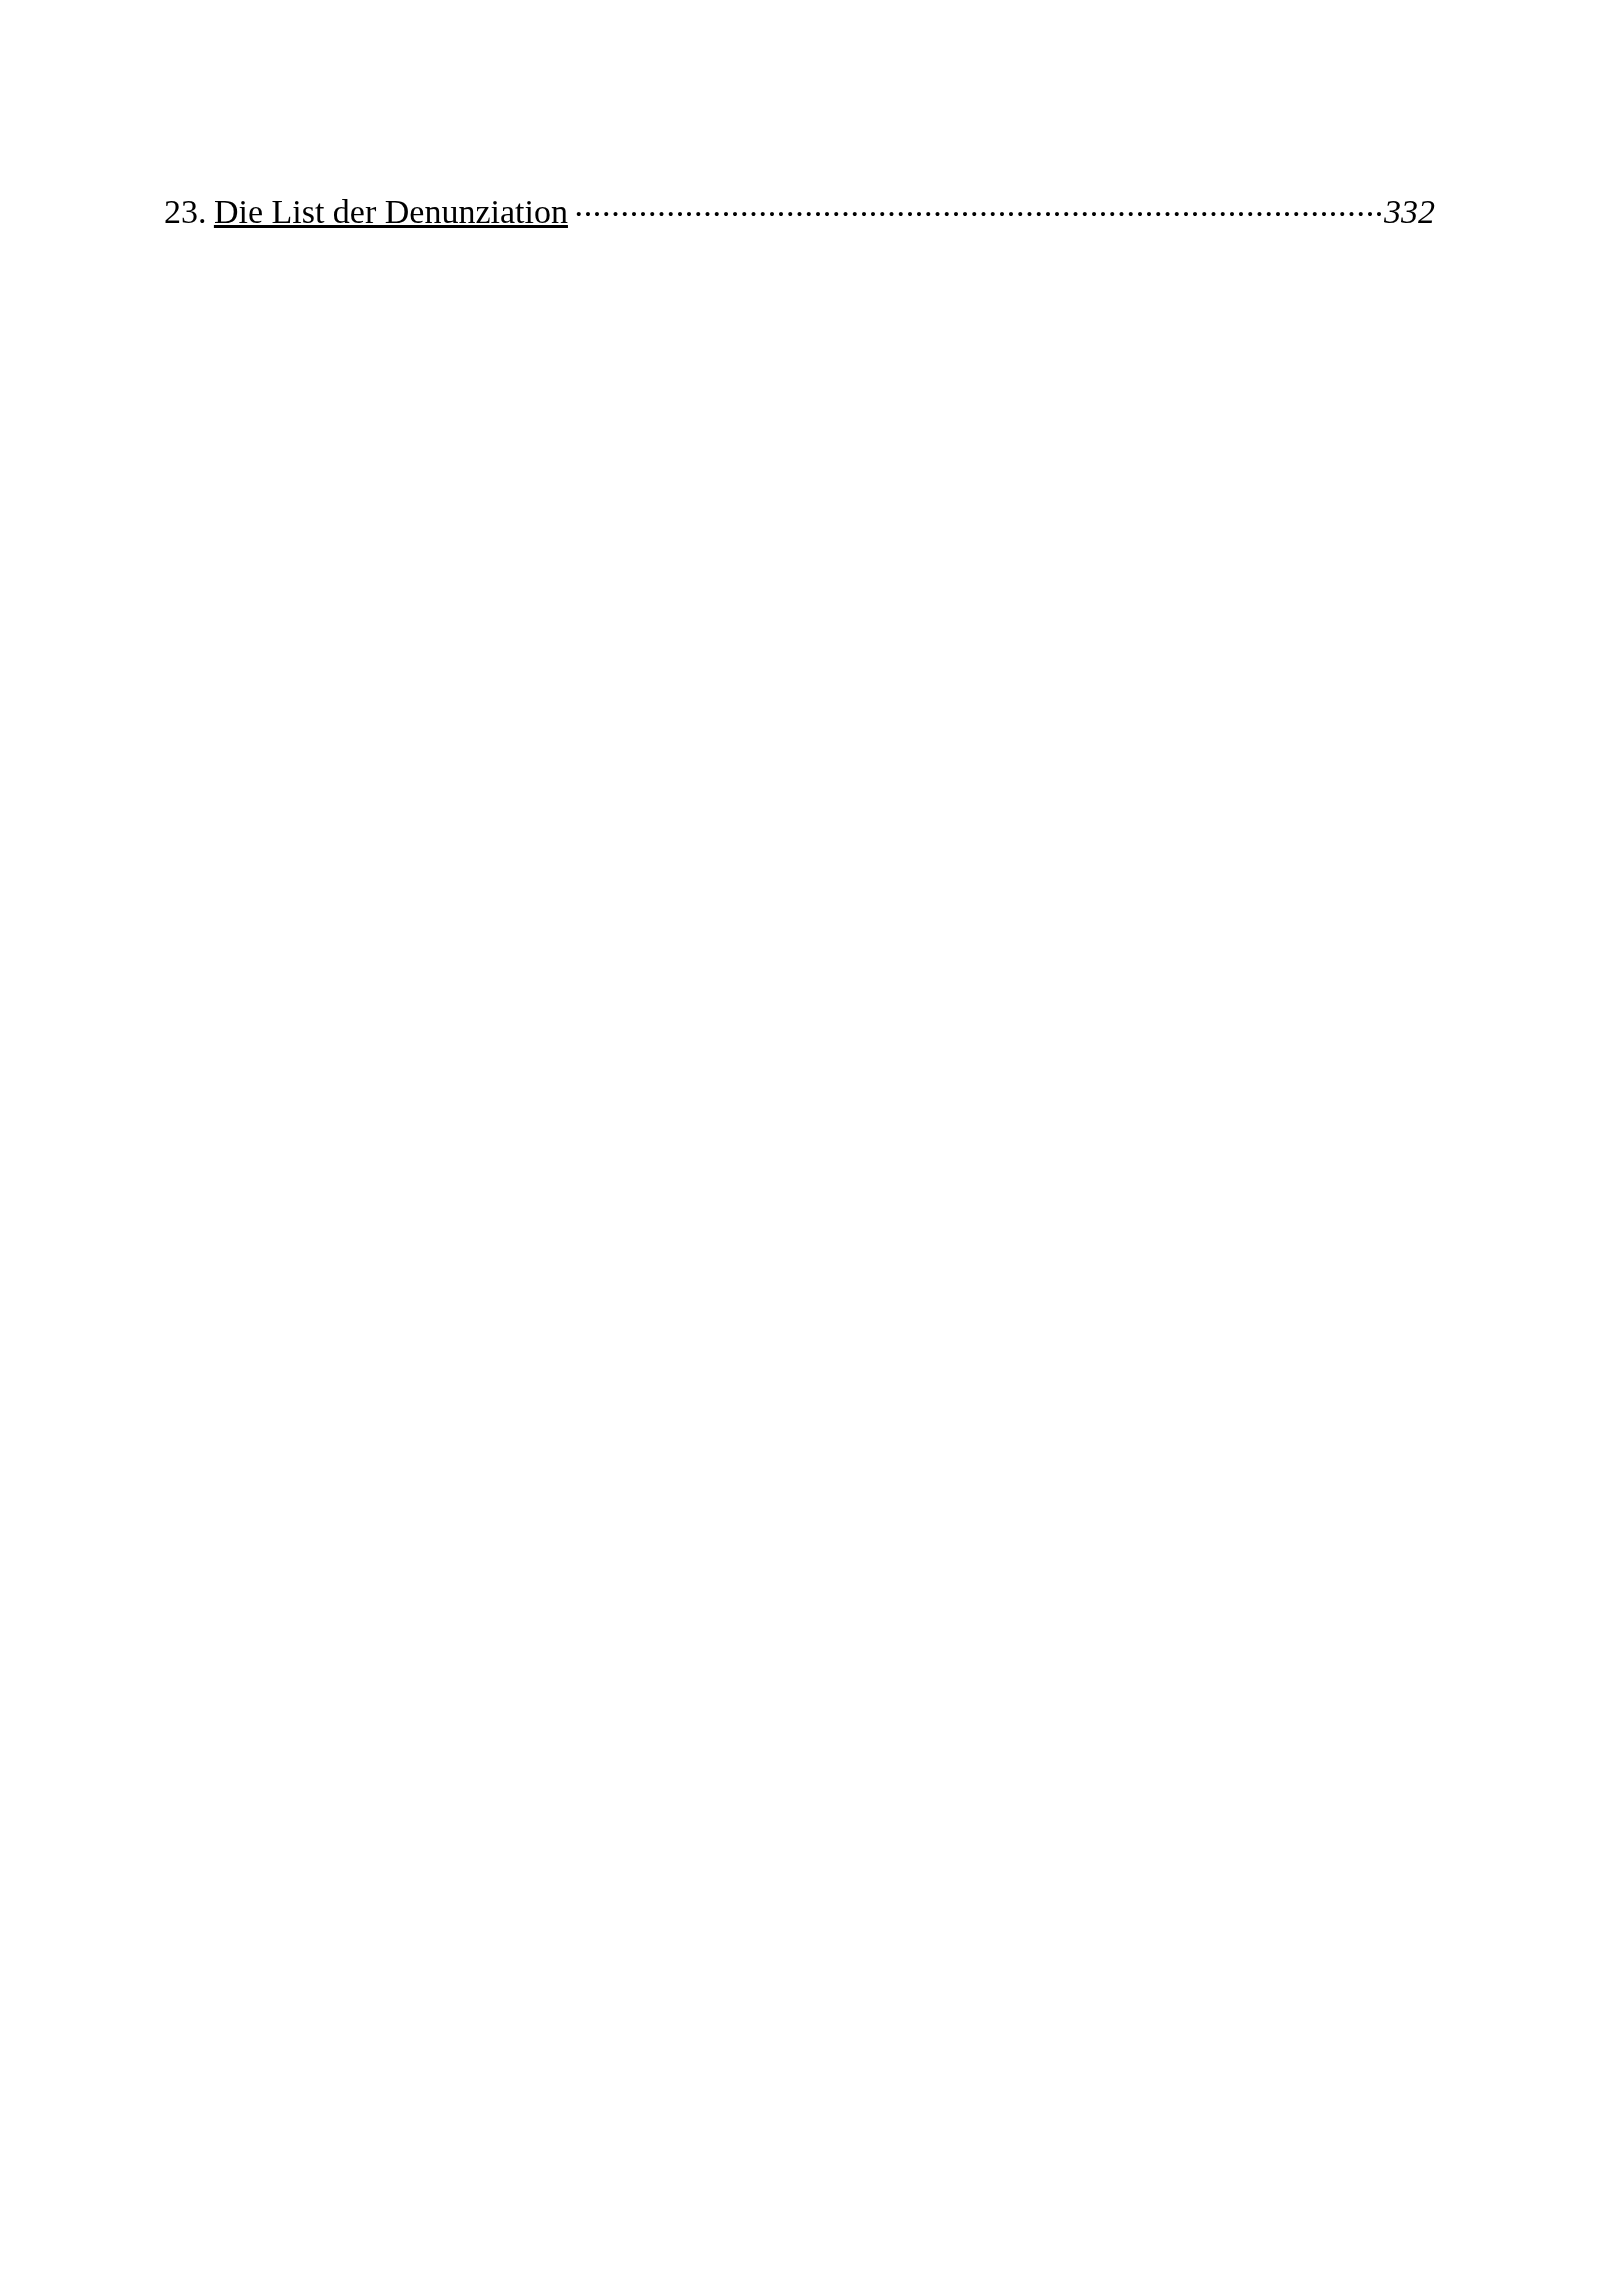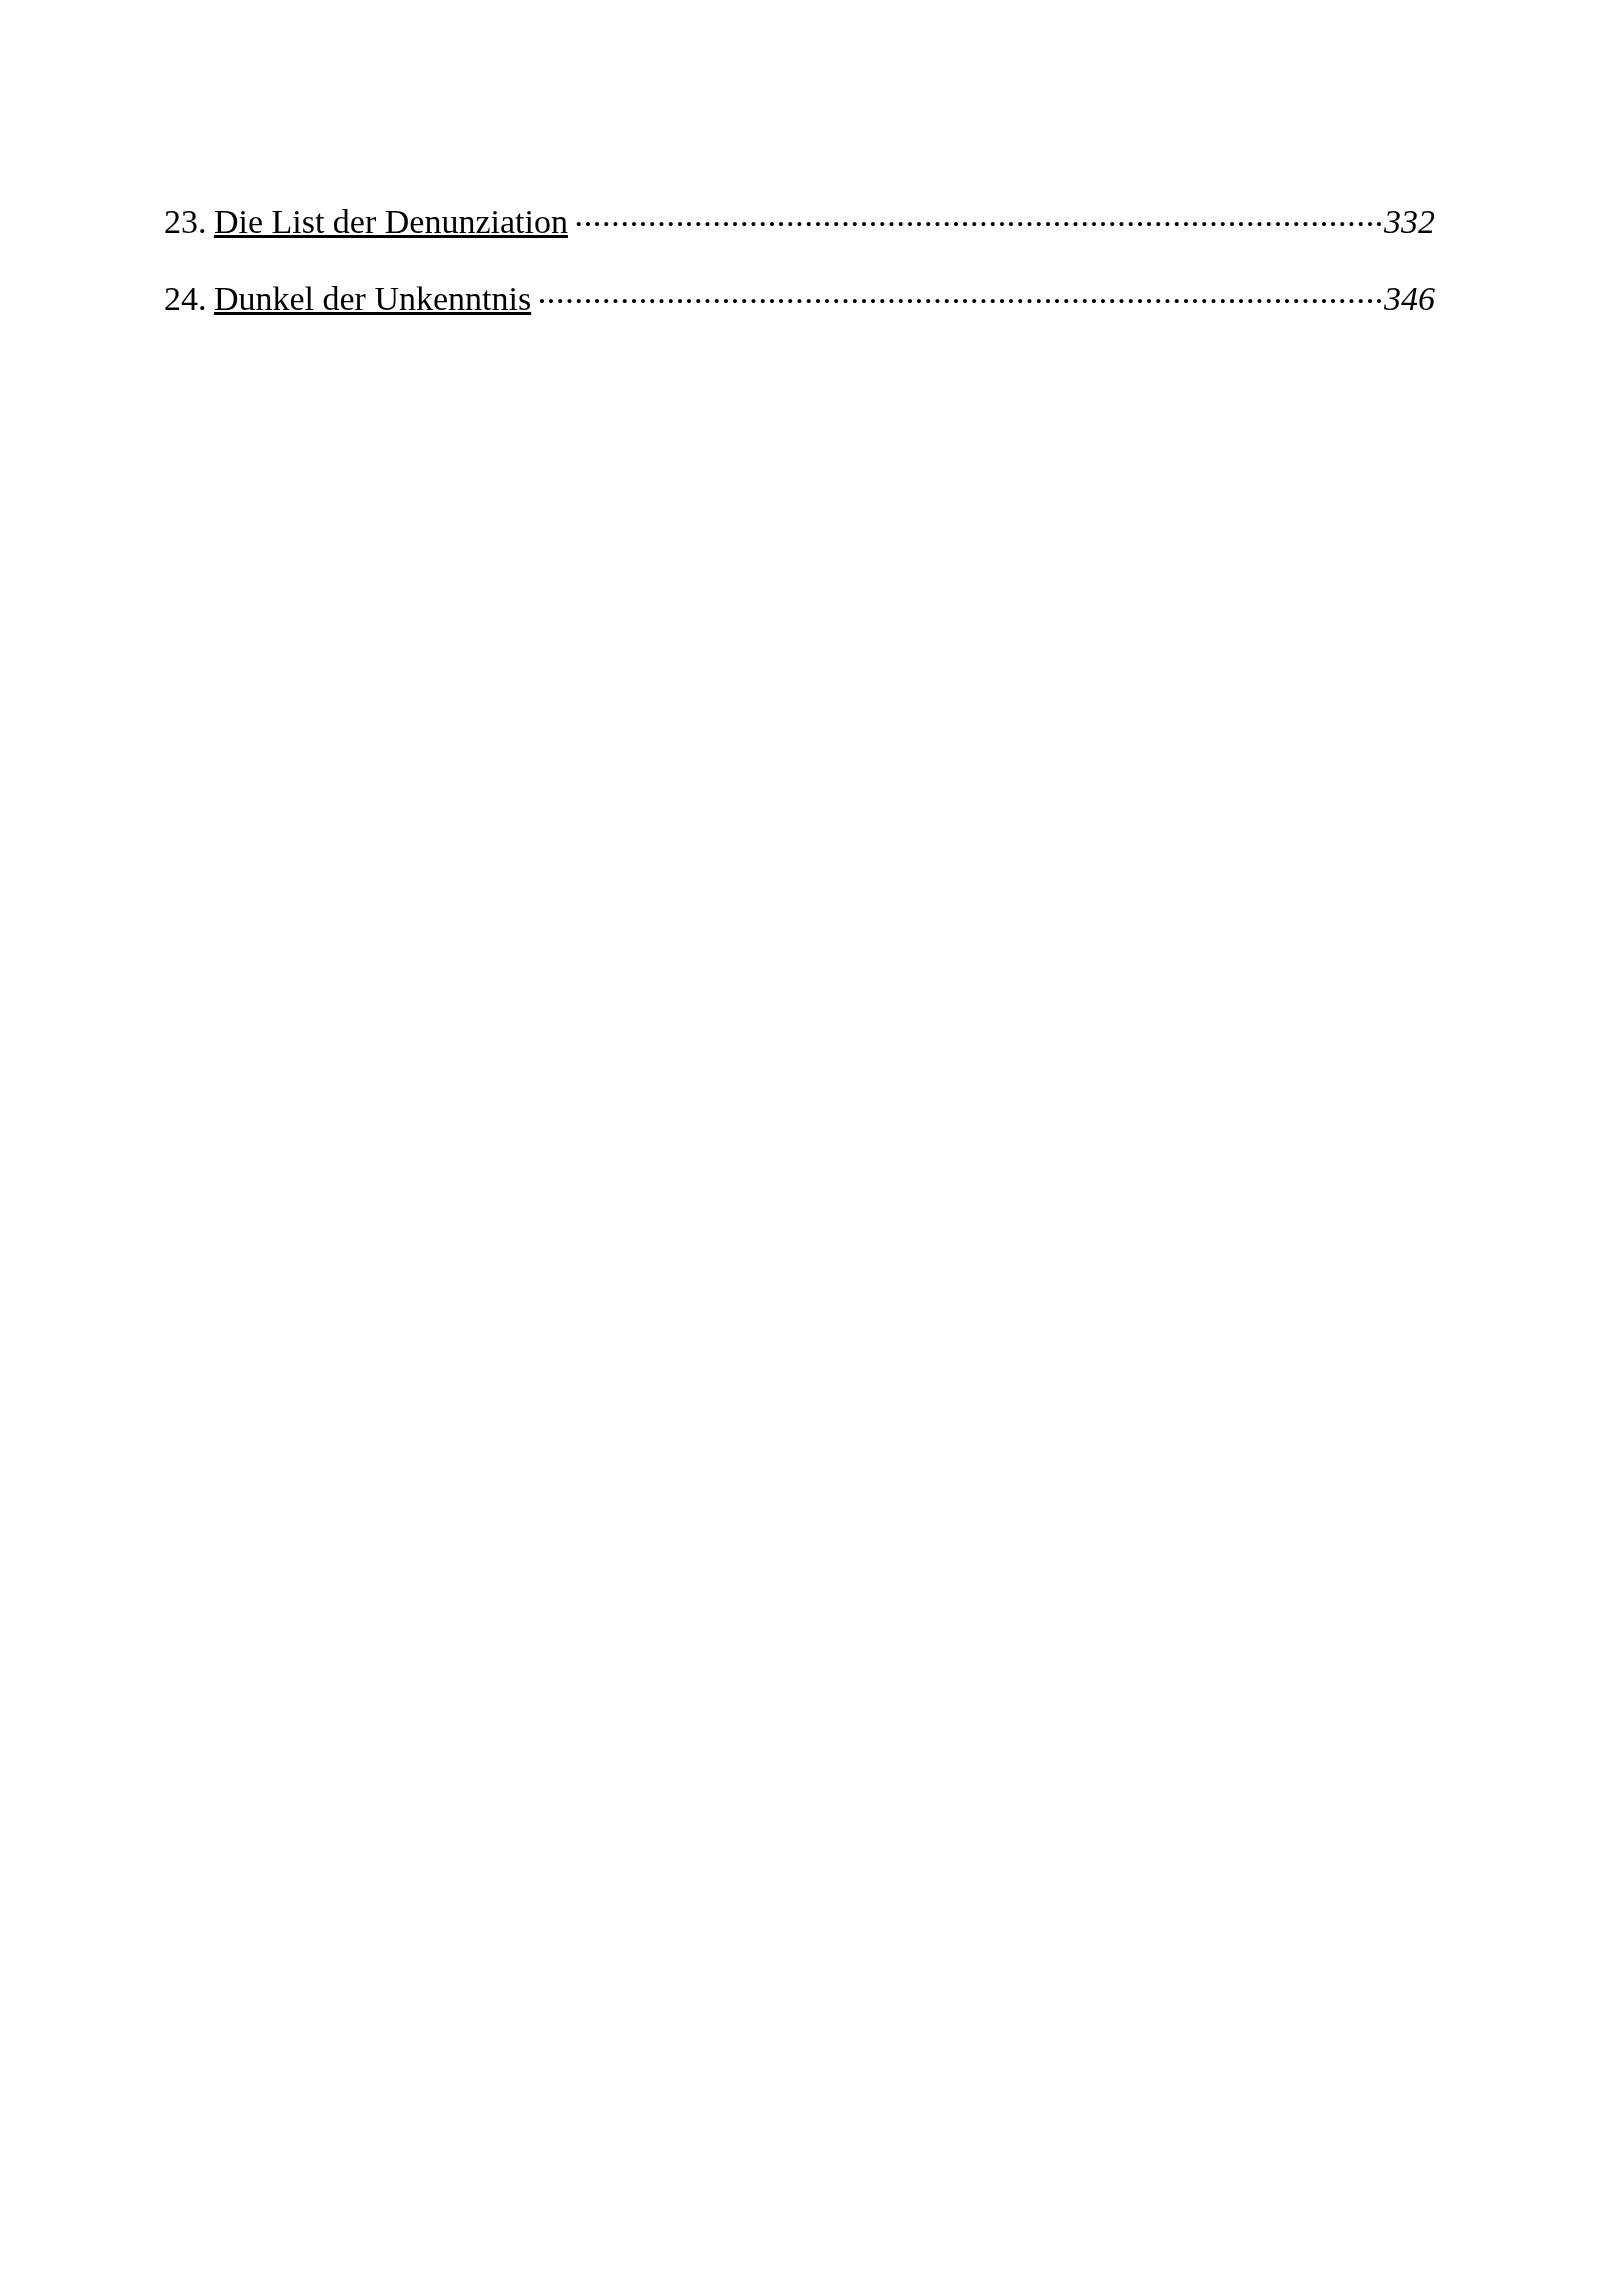--- a/index.html
+++ b/index.html
@@ -18,21 +18,21 @@
     width: 1620px;
     height: 2295px;
     background: #ffffff;
     box-sizing: border-box;
     overflow: hidden;
   }
 
   .toc {
     position: absolute;
     left: 164px;
-    top: 199px;
+    top: 189px;
     width: 1271px;
   }
 
   .toc-entry {
     display: flex;
     align-items: baseline;
     width: 100%;
     font-size: 34px;
     line-height: 1.0;
     margin-bottom: 37px;
@@ -87,24 +87,18 @@
 
   <div class="toc">
 
     <div class="toc-entry entry-23">
       <span class="toc-num">23.</span>
       <span class="toc-title">Die List der Denunziation</span>
       <span class="toc-leader"></span>
       <span class="toc-page">332</span>
     </div>
 
-    <div class="toc-entry entry-24">
-      <span class="toc-num">24.</span>
-      <span class="toc-title">Dunkel der Unkenntnis</span>
-      <span class="toc-leader"></span>
-      <span class="toc-page">346</span>
-    </div>
 
 
   </div>
 
 </div>
 
 
 </body></html>

